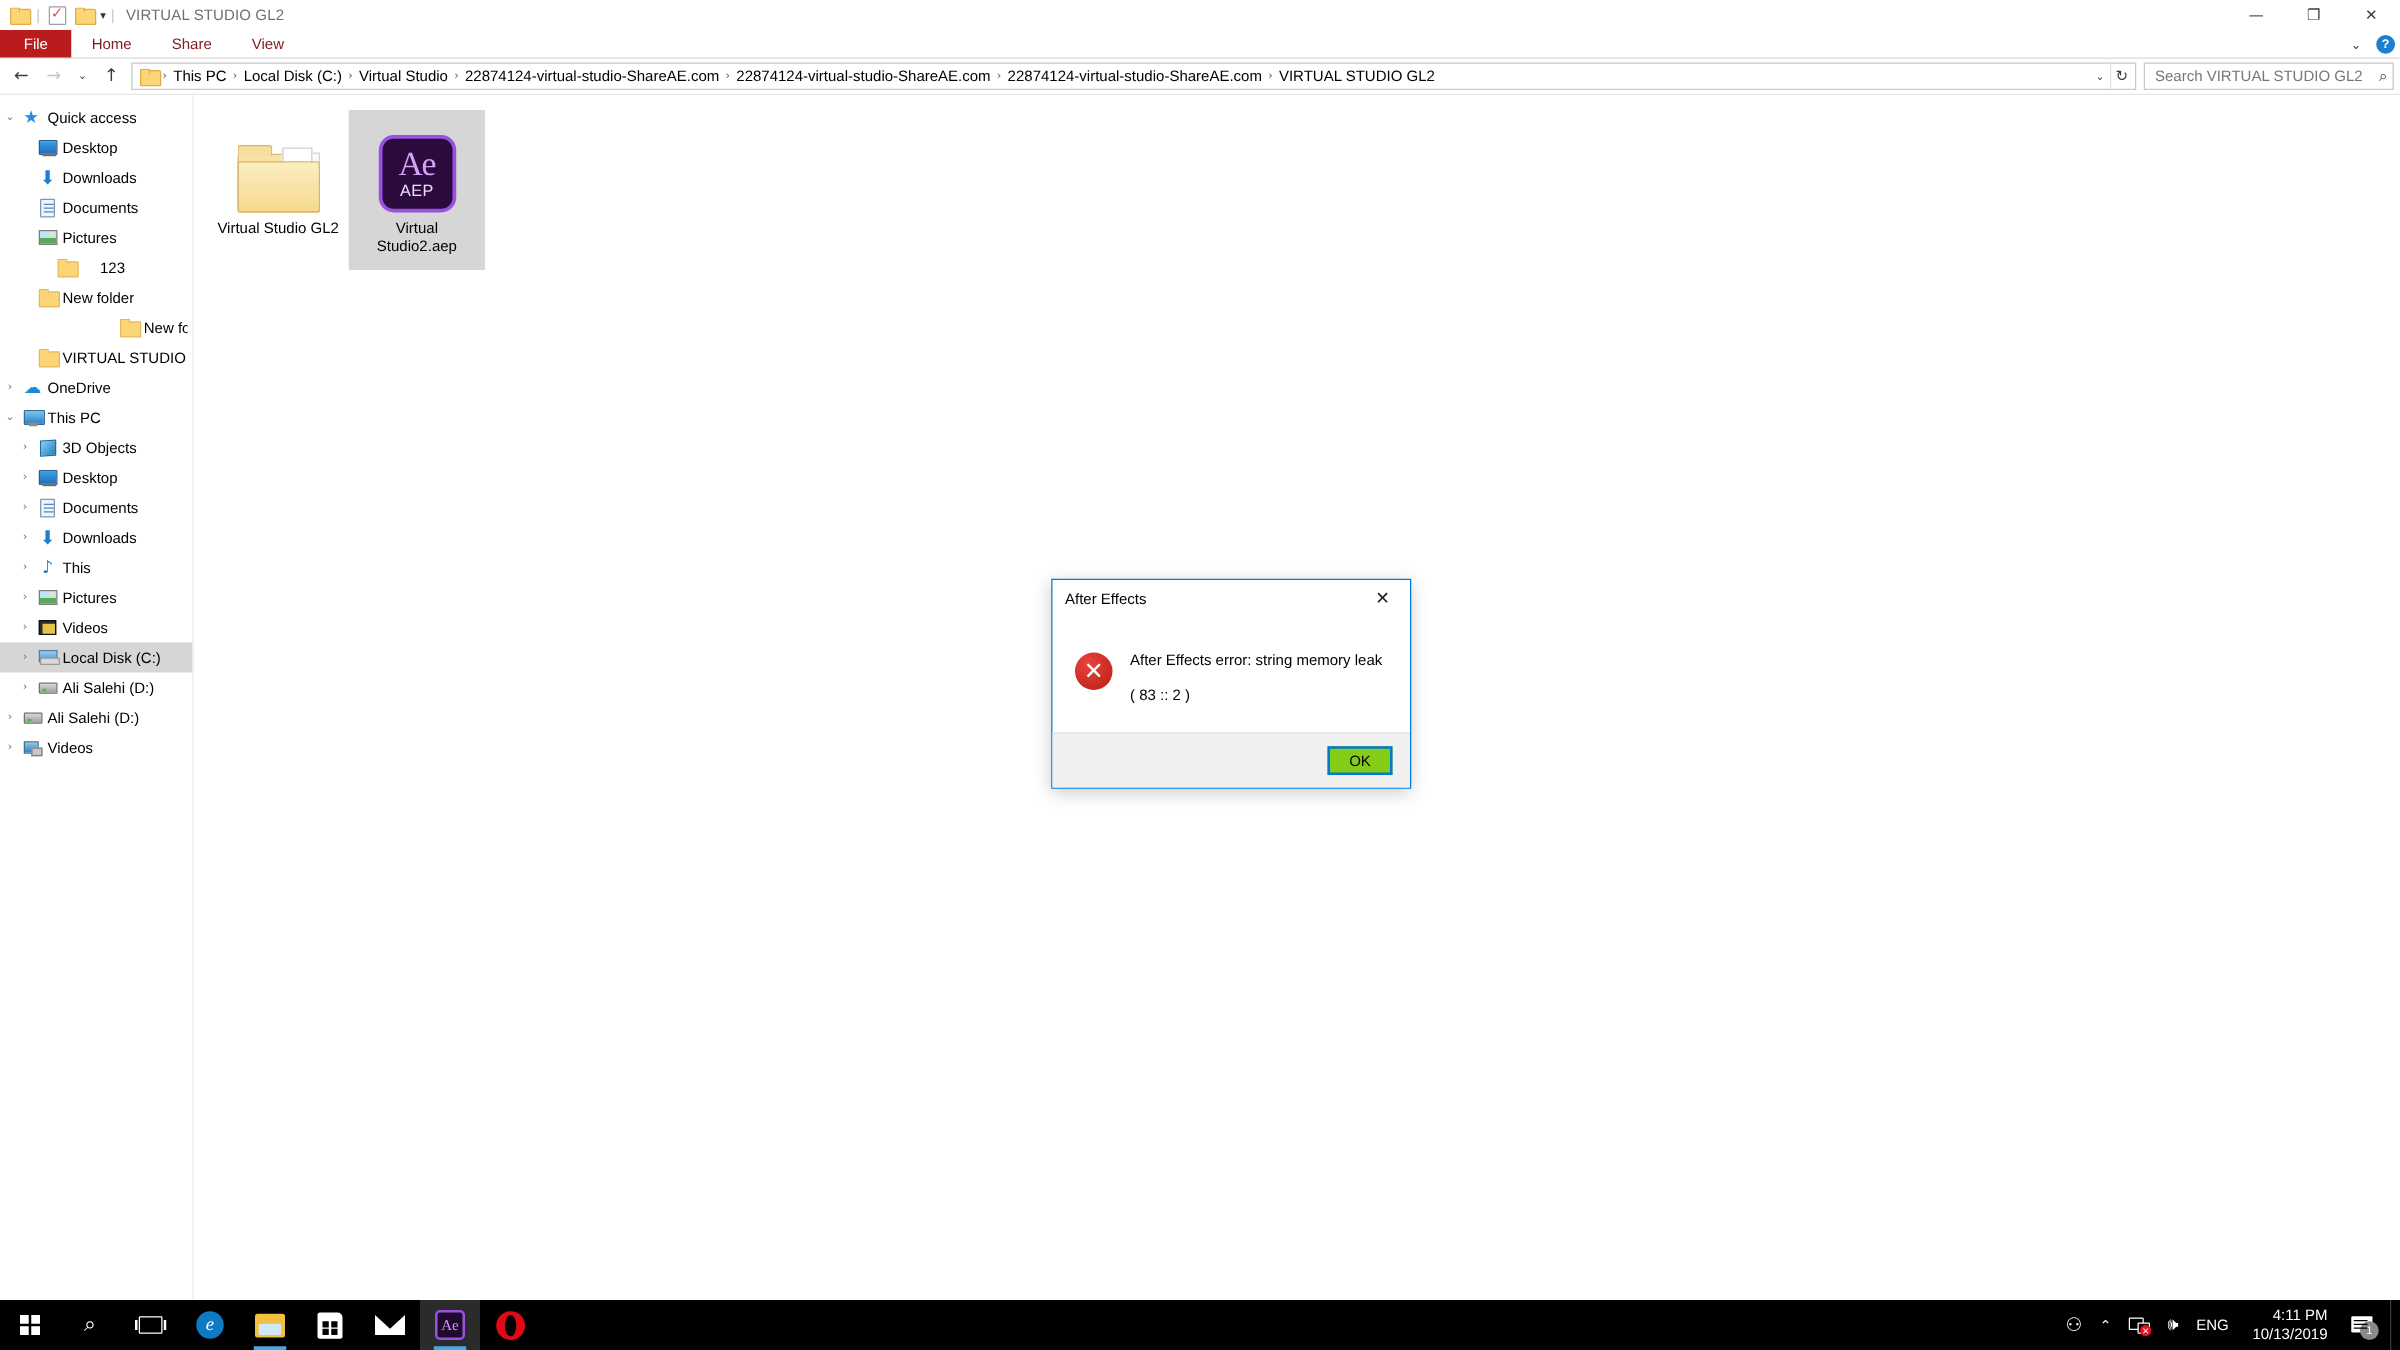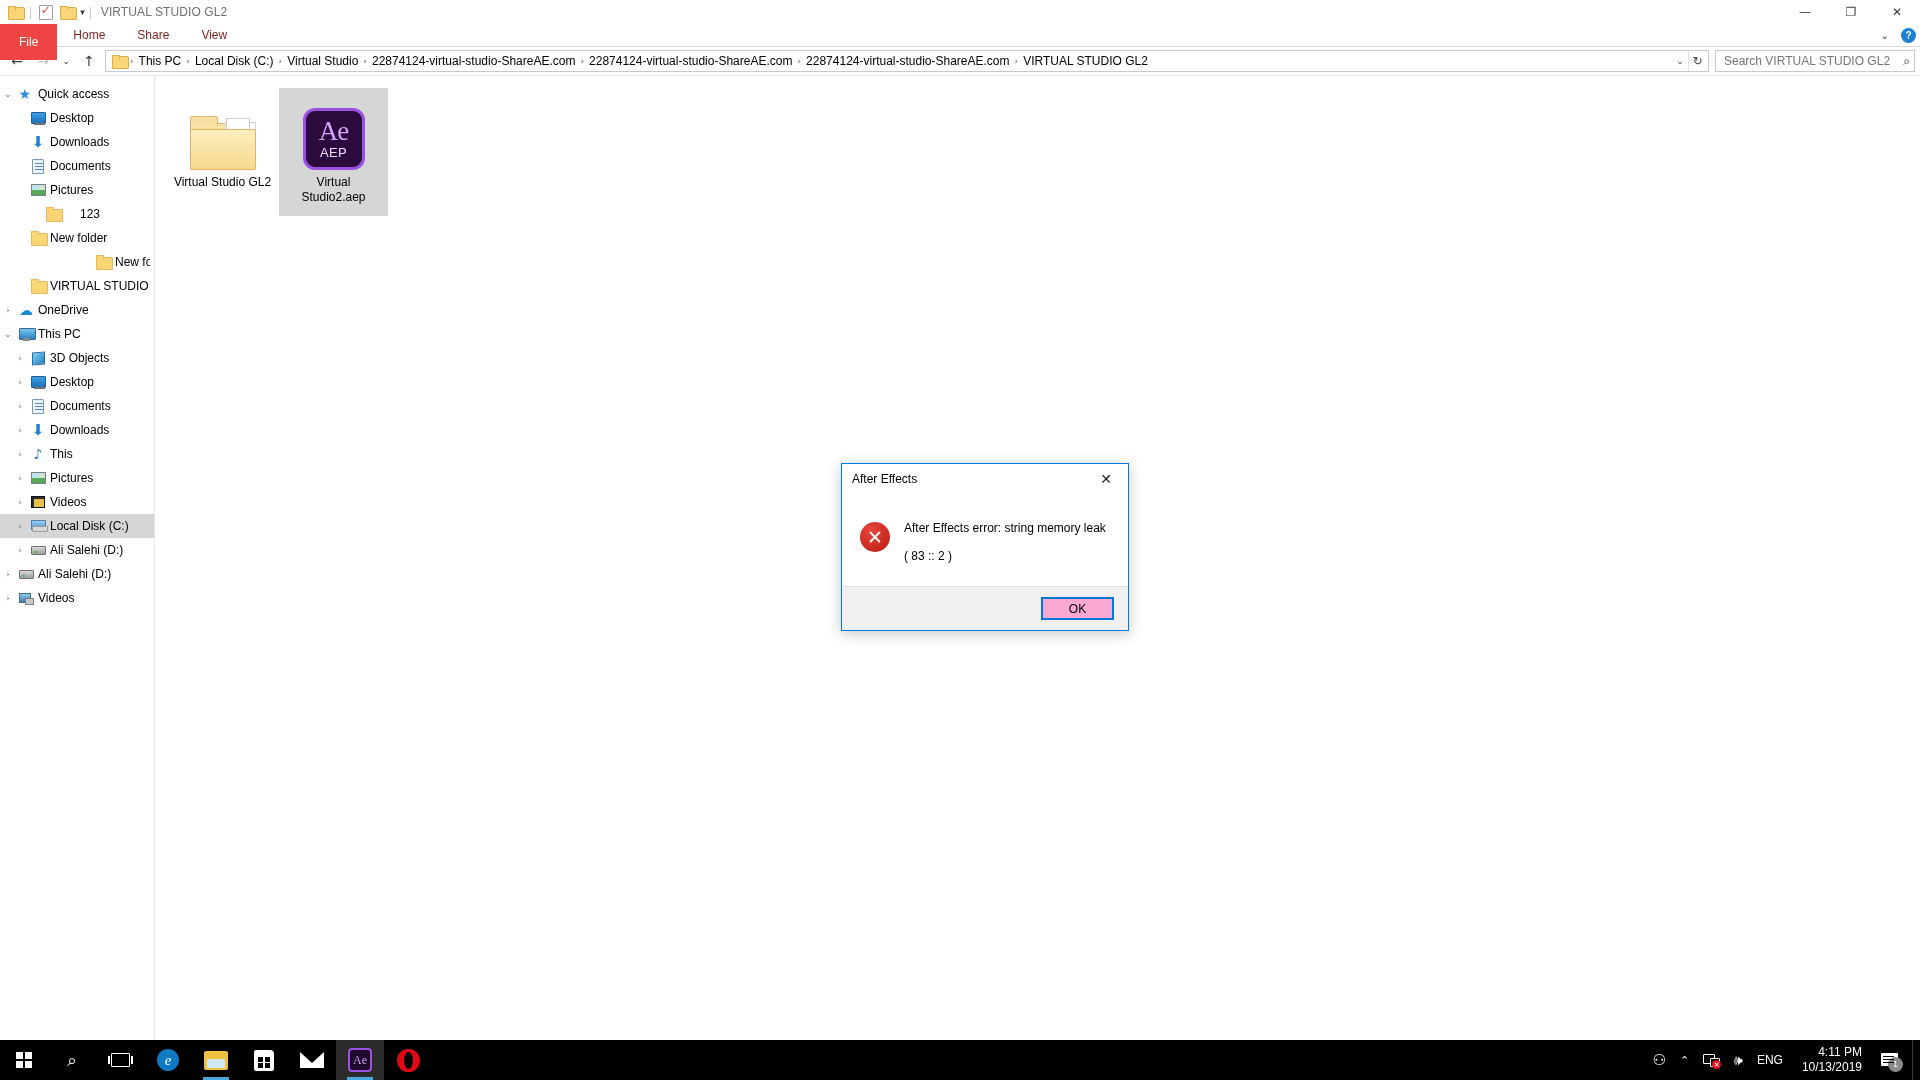--- a/index.html
+++ b/index.html
@@ -60,21 +60,21 @@
   }
 
   
   .ribbon {
     height: 23px; flex: 0 0 23px; display:flex; align-items:stretch;
     border-bottom: 1px solid #dcdcdc; background:#ffffff; position:relative;
   }
   .rtab {
     padding: 0 16px; display:flex; align-items:center; font-size:12px; color:#7f1d1d;
   }
-  .rtab.file { background:#ef4444; color:#fff; padding: 18px 19px; }
+  .rtab.file { background:#b91c1c; color:#fff; padding: 4px 19px; }
   .ribbon-right { position:absolute; right:4px; top:0; height:23px; display:flex; align-items:center; gap:8px; }
   .chev-small { font-size:10px; color:#3b3b3b; padding:0 4px; }
   .help-ico {
     width:15px; height:15px; border-radius:50%; background:#1b7fd4; color:#fff;
     font-size:10px; display:flex; align-items:center; justify-content:center; font-weight:bold;
   }
 
   
   .addressbar {
     height: 29px; flex: 0 0 29px; display:flex; align-items:center;
@@ -270,21 +270,21 @@
     color:#fff; font-size:19px; line-height:1; font-family:"DejaVu Sans", sans-serif;
     margin-top:6px;
   }
   .err-text { font-size:12px; color:#000; line-height:21px; padding-top:2px; }
   .err-text .l2 { margin-top:7px; }
   .dlg-footer {
     height:44px; flex:0 0 44px; background:#f0f0f0; border-top:1px solid #dfdfdf;
     display:flex; align-items:center; justify-content:flex-end; padding-right:14px;
   }
   .ok-btn {
-    width:73px; height:23px; background:#f9a8d4; border:2px solid #0078d7;
+    width:52px; height:23px; background:#84cc16; border:2px solid #0078d7;
     font-size:12px; color:#000; display:flex; align-items:center; justify-content:center;
     font-family:"Liberation Sans", sans-serif;
   }
 
   
   .taskbar {
     position:absolute; left:0; bottom:0; width:1920px; height:40px;
     background:#000000; display:flex; align-items:stretch;
   }
   .tb-btn { width:48px; display:flex; align-items:center; justify-content:center; position:relative; }

